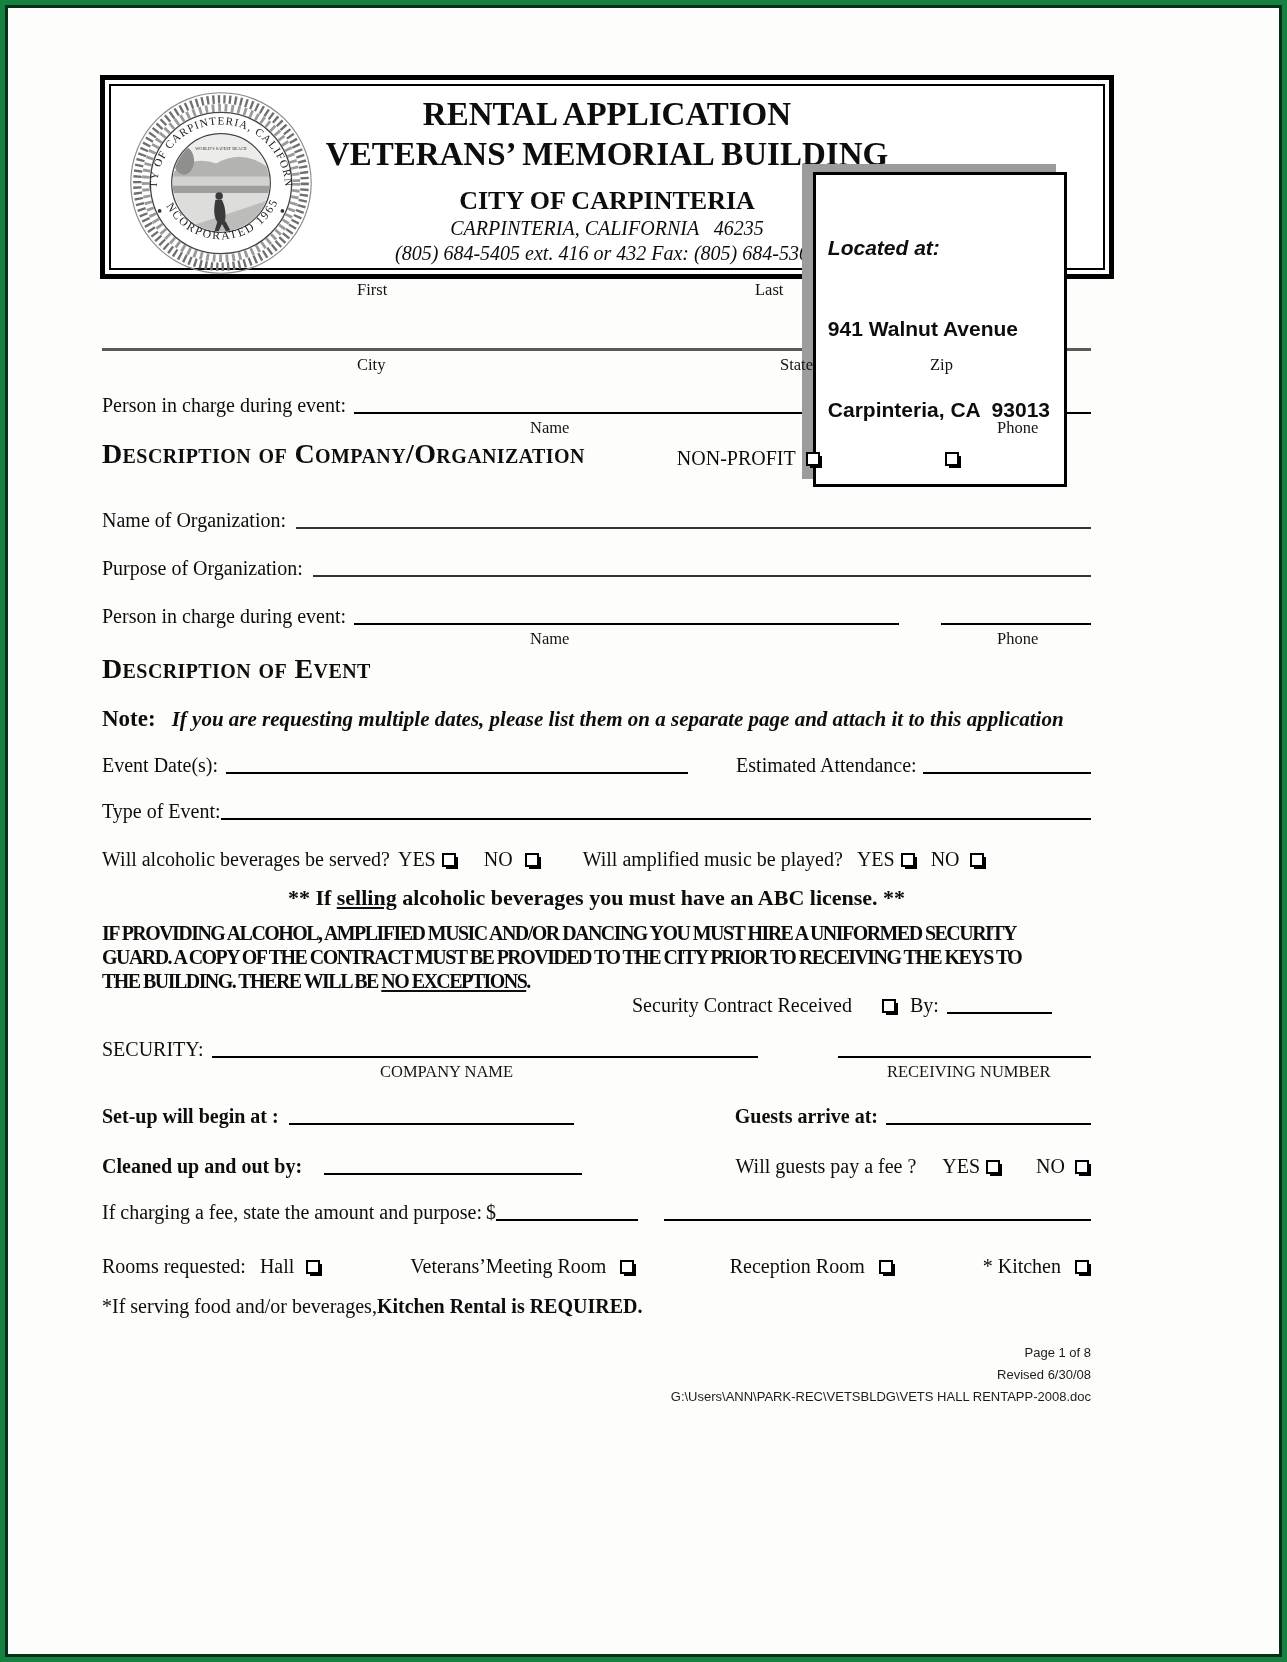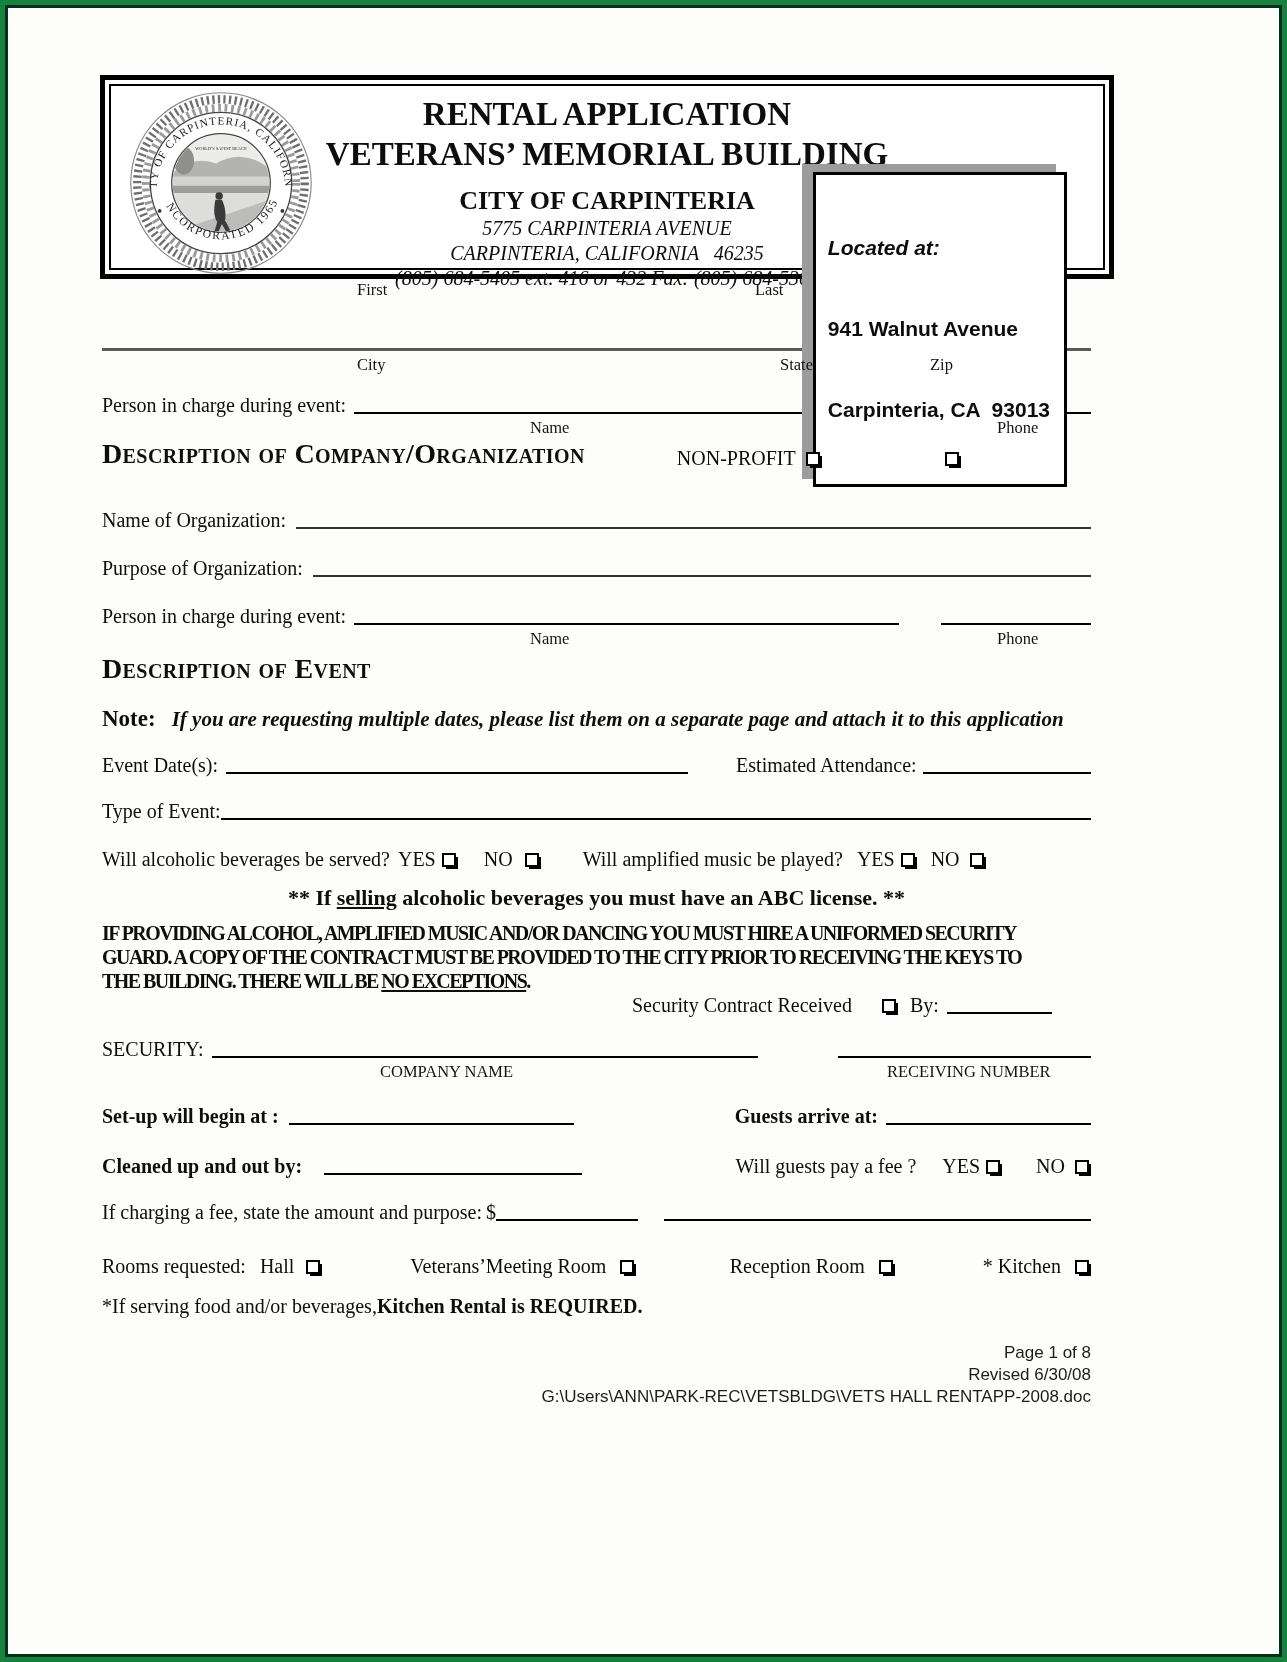--- a/index.html
+++ b/index.html
@@ -39,21 +39,21 @@
   .caps{font-size:20px;}
   
   .cbx{position:relative;display:inline-block;width:16px;height:16px;vertical-align:-2px;flex:none;margin-bottom:2px;}
   .cbx::before{content:"";position:absolute;left:4px;top:4px;width:12px;height:12px;background:#000;}
   .cbx::after{content:"";position:absolute;left:0;top:0;width:10px;height:10px;background:#fff;border:2px solid #000;}
   .note-lbl{font-weight:bold;font-size:23px;}
   .note-txt{font-weight:bold;font-style:italic;font-size:21px;}
   .abc{font-weight:bold;font-size:22px;text-align:center;}
   .warn{font-weight:bold;font-size:21px;line-height:24px;letter-spacing:-1.6px;white-space:nowrap;transform:scaleX(.95);transform-origin:0 50%;}
   .u{text-decoration:underline;}
-  .footer{margin-top:24px;text-align:right;font-family:"Liberation Sans",sans-serif;font-size:17px;line-height:22px;color:#1c1c1c;}
+  .footer{margin-top:24px;text-align:right;font-family:"Liberation Sans",sans-serif;font-size:13px;line-height:22px;color:#1c1c1c;}
 </style>
 </head>
 <body>
 
 <div class="sheet">
   <div class="content">
 
     <div class="hdr-outer">
       <div class="hdr-inner">
         <div class="seal-wrap">
@@ -90,21 +90,20 @@
             </g>
             <text x="100" y="64" font-size="4.6" text-anchor="middle" fill="#333">WORLD’S SAFEST BEACH</text>
             <circle cx="34" cy="130" r="2" fill="#333"></circle>
             <circle cx="166" cy="130" r="2" fill="#333"></circle>
           </svg>
         </div>
 
         <div class="hdr-title first">RENTAL APPLICATION</div>
         <div class="hdr-title">VETERANS’ MEMORIAL BUILDING</div>
         <div class="hdr-city">CITY OF CARPINTERIA</div>
-        <div class="hdr-addr">5775 CARPINTERIA AVENUE</div>
         <div class="hdr-addr">CARPINTERIA, CALIFORNIA   46235</div>
         <div class="hdr-addr">(805) 684-5405 ext. 416 or 432 Fax: (805) 684-5304</div>
 
         <div class="located">
           <div class="loc-label">Located at:</div>
           <div>941 Walnut Avenue</div>
           <div>Carpinteria, CA  93013</div>
         </div>
       </div>
     </div>

